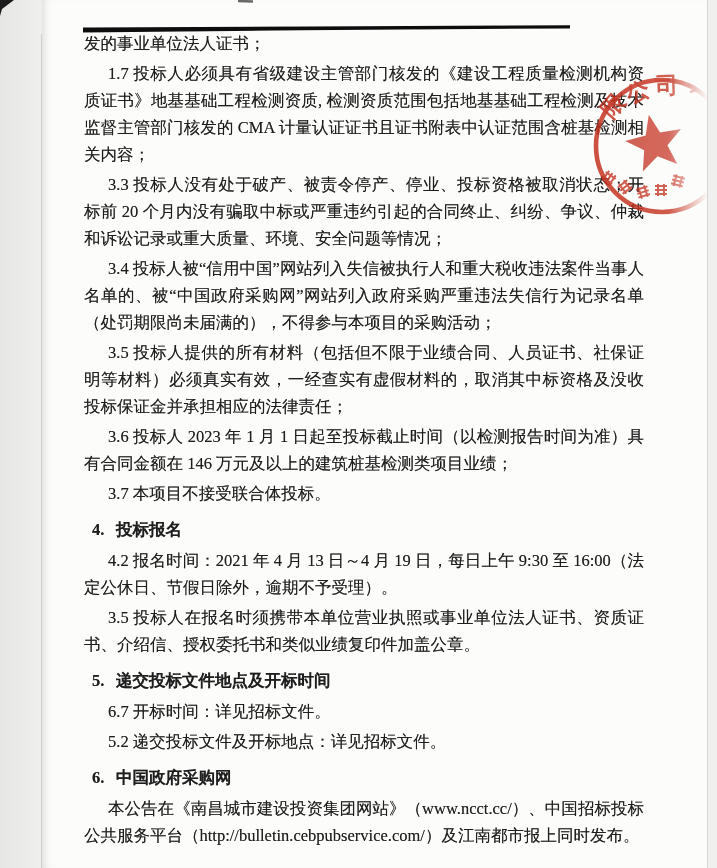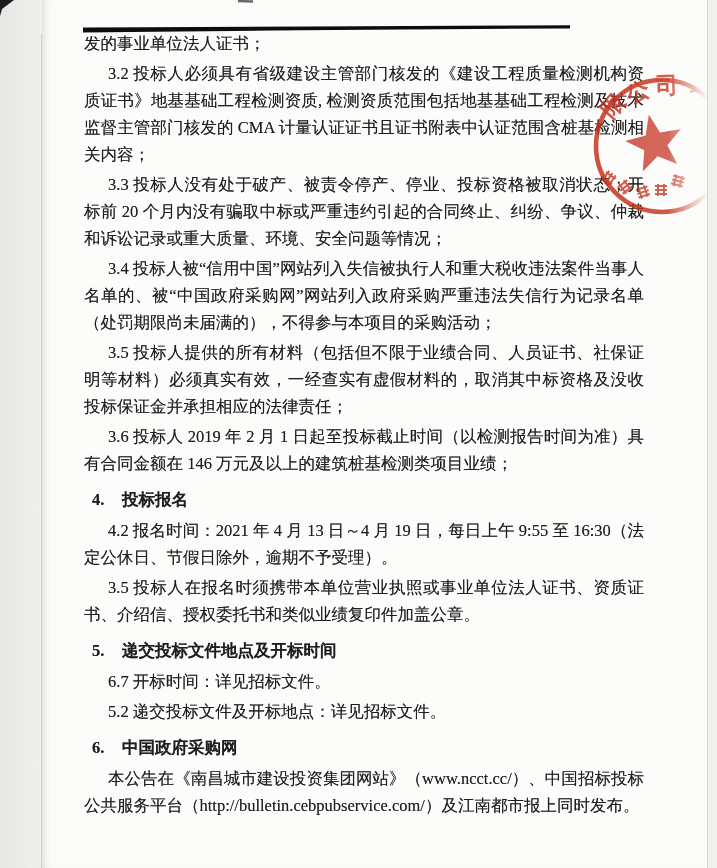--- a/index.html
+++ b/index.html
@@ -43,43 +43,44 @@
   }
   .para.cont{text-indent:0;}
   .para.clause{text-indent:24px;}
   .para.heading{
     font-weight:bold;
     margin:9px 0 4px 0;
     padding-left:8px;
     text-indent:0;
   }
   .para.heading .num{display:inline-block;min-width:24px;}
-  .para.heading .title{display:inline-block;margin-left:6px;}
+  .para.heading .title{display:inline-block;margin-left:0;}
   svg.overlay{position:absolute;left:0;top:0;pointer-events:none;}
 </style>
 </head>
 <body>
 
 <div class="screen">
 
   <div class="margin-strip-left"></div>
   <div class="paper"></div>
   <div class="edge-left"></div>
   <div class="edge-right"></div>
   <div class="margin-strip-right"></div>
 
   <div class="content">
       <p class="para cont">发的事业单位法人证书；</p>
-      <p class="para clause">3.2 投标人必须具有省级建设主管部门核发的《建设工程质量检测机构资质证书》地基基础工程检测资质, 检测资质范围包括地基基础工程检测及技术监督主管部门核发的 CMA 计量认证证书且证书附表中认证范围含桩基检测相关内容；</p>
+      <p class="para clause">1.7 投标人必须具有省级建设主管部门核发的《建设工程质量检测机构资质证书》地基基础工程检测资质, 检测资质范围包括地基基础工程检测及技术监督主管部门核发的 CMA 计量认证证书且证书附表中认证范围含桩基检测相关内容；</p>
       <p class="para clause">3.3 投标人没有处于破产、被责令停产、停业、投标资格被取消状态；开标前 20 个月内没有骗取中标或严重违约引起的合同终止、纠纷、争议、仲裁和诉讼记录或重大质量、环境、安全问题等情况；</p>
       <p class="para clause">3.4 投标人被“信用中国”网站列入失信被执行人和重大税收违法案件当事人名单的、被“中国政府采购网”网站列入政府采购严重违法失信行为记录名单（处罚期限尚未届满的），不得参与本项目的采购活动；</p>
       <p class="para clause">3.5 投标人提供的所有材料（包括但不限于业绩合同、人员证书、社保证明等材料）必须真实有效，一经查实有虚假材料的，取消其中标资格及没收投标保证金并承担相应的法律责任；</p>
-      <p class="para clause">3.6 投标人 2019 年 2 月 1 日起至投标截止时间（以检测报告时间为准）具有合同金额在 146 万元及以上的建筑桩基检测类项目业绩；</p>
+      <p class="para clause">3.6 投标人 2023 年 1 月 1 日起至投标截止时间（以检测报告时间为准）具有合同金额在 146 万元及以上的建筑桩基检测类项目业绩；</p>
+      <p class="para clause">3.7 本项目不接受联合体投标。</p>
       <p class="para heading"><span class="num">4.</span><span class="title">投标报名</span></p>
-      <p class="para clause">4.2 报名时间：2021 年 4 月 13 日～4 月 19 日，每日上午 9:55 至 16:30（法定公休日、节假日除外，逾期不予受理）。</p>
+      <p class="para clause">4.2 报名时间：2021 年 4 月 13 日～4 月 19 日，每日上午 9:30 至 16:00（法定公休日、节假日除外，逾期不予受理）。</p>
       <p class="para clause">3.5 投标人在报名时须携带本单位营业执照或事业单位法人证书、资质证书、介绍信、授权委托书和类似业绩复印件加盖公章。</p>
       <p class="para heading"><span class="num">5.</span><span class="title">递交投标文件地点及开标时间</span></p>
       <p class="para clause">6.7 开标时间：详见招标文件。</p>
       <p class="para clause">5.2 递交投标文件及开标地点：详见招标文件。</p>
       <p class="para heading"><span class="num">6.</span><span class="title">中国政府采购网</span></p>
       <p class="para clause">本公告在《南昌城市建设投资集团网站》（www.ncct.cc/）、中国招标投标公共服务平台（http://bulletin.cebpubservice.com/）及江南都市报上同时发布。</p>
     </div>
 
   <svg class="overlay" width="717" height="868" viewBox="0 0 717 868">
     <defs>

